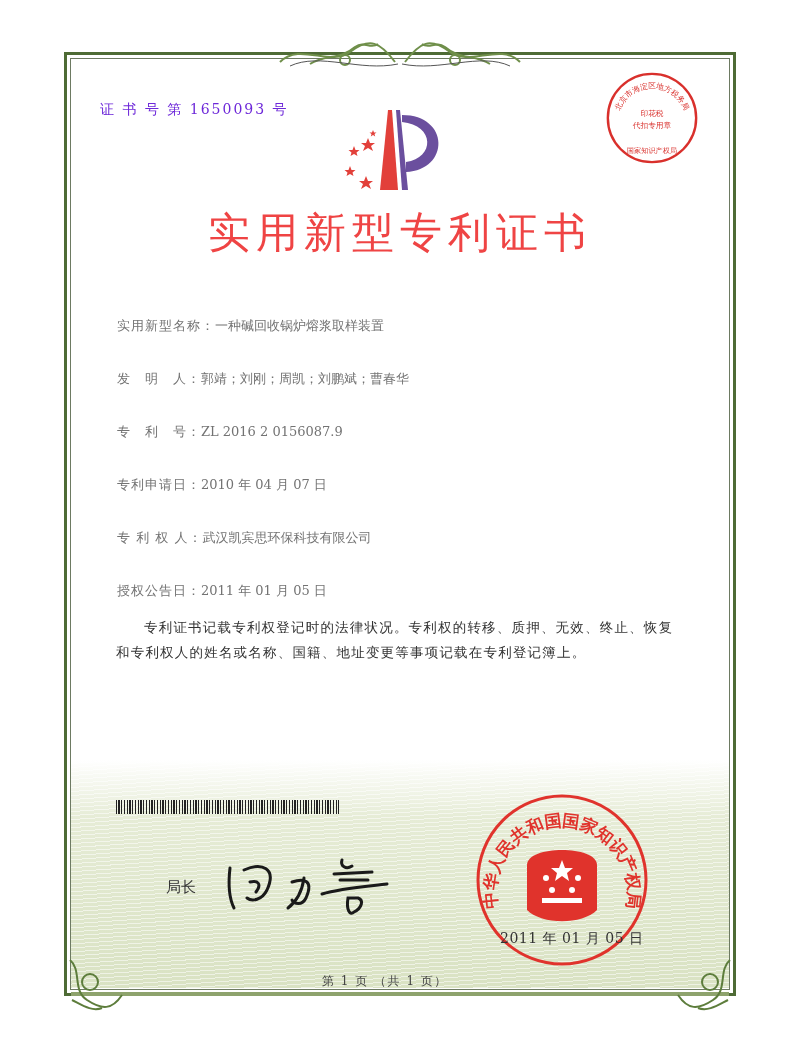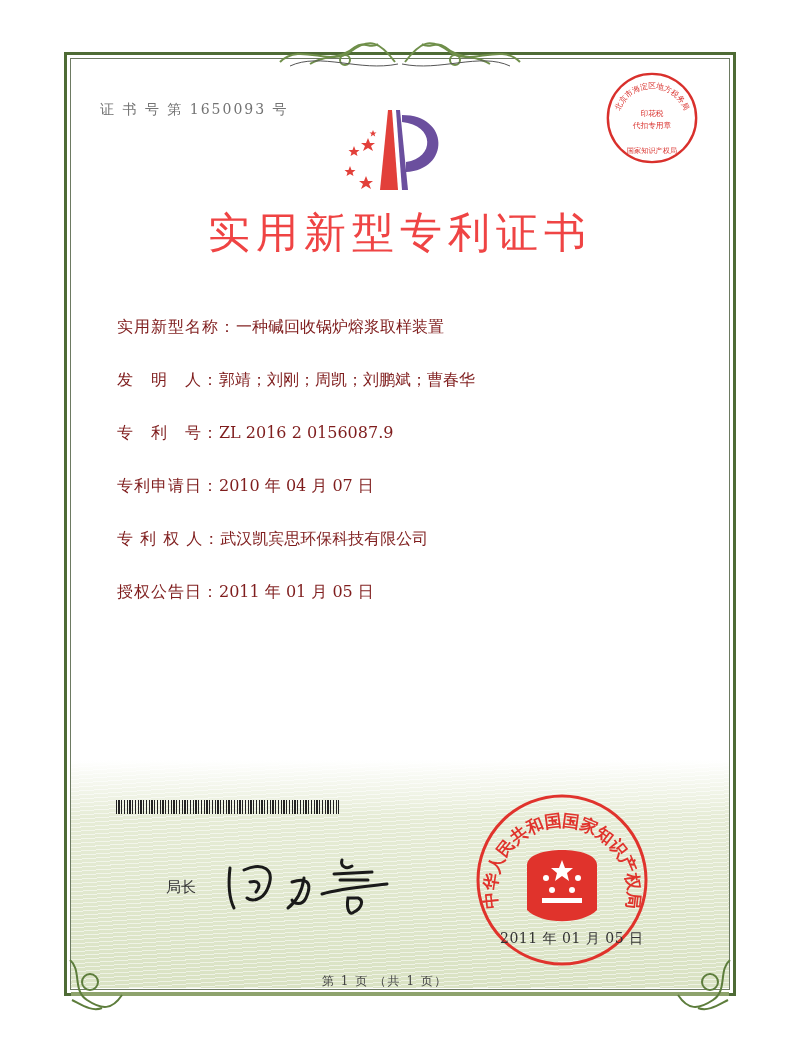--- a/index.html
+++ b/index.html
@@ -8,26 +8,26 @@
   .frame-outer { position:absolute; left:64px; top:52px; width:672px; height:944px;
                  border:3px solid #4e6b35; box-sizing:border-box; }
   .frame-inner { position:absolute; left:70px; top:58px; width:660px; height:932px;
                  border:1px solid #6d7a62; box-sizing:border-box; }
   .guilloche { position:absolute; left:71px; top:760px; width:658px; height:228px;
     background:
       repeating-linear-gradient(176deg, rgba(255,255,255,0) 0px, rgba(255,255,255,0) 3px, rgba(255,255,255,0.55) 3px, rgba(255,255,255,0.55) 4px),
       linear-gradient(180deg, rgba(232,238,220,0) 0%, #e6ecd6 25%, #d9e2c3 100%); }
   .bottom-bar { position:absolute; left:71px; top:992px; width:658px; height:4px; background:#8ea36d; }
   .ornament { position:absolute; }
-  .cert-no { position:absolute; left:100px; top:101px; font-size:14px; letter-spacing:2px; color:#737373; }
+  .cert-no { position:absolute; left:100px; top:101px; font-size:14px; letter-spacing:2px; color:#6d28d9; }
   .tax-seal { position:absolute; left:604px; top:70px; width:96px; height:96px; }
   .logo { position:absolute; left:340px; top:100px; width:120px; height:95px; }
   .title { position:absolute; left:0; width:800px; top:205px; text-align:center;
            font-size:42px; letter-spacing:6px; color:#ef4444; font-weight:normal; }
-  .field { position:absolute; left:117px; font-size:16px; color:#7f1d1d; white-space:nowrap; }
+  .field { position:absolute; left:117px; font-size:13px; color:#737373; white-space:nowrap; }
   .field .label { letter-spacing:1px; }
   .para { position:absolute; left:116px; width:570px; font-size:13.5px; line-height:25px; color:#333; letter-spacing:1.2px; }
   .para p { margin:0; text-indent:28px; }
   .barcode { position:absolute; left:116px; top:800px; width:223px; height:14px;
     background: repeating-linear-gradient(90deg, #222 0 1px, transparent 1px 2px, #222 2px 4px, transparent 4px 5px, #222 5px 6px, transparent 6px 8px, #222 8px 9px, transparent 9px 11px); }
   .director { position:absolute; left:166px; top:878px; font-family:"DejaVu Sans", "Liberation Sans", sans-serif; font-size:15px; color:#333; }
   .signature { position:absolute; left:222px; top:850px; width:170px; height:70px; }
   .state-seal { position:absolute; left:472px; top:790px; width:180px; height:180px; }
   .grant-date { position:absolute; left:500px; top:930px; font-size:14px; color:#333; letter-spacing:0.5px; }
   .page-no { position:absolute; left:322px; top:973px; font-size:12px; color:#444; letter-spacing:1.5px; }
@@ -113,20 +113,21 @@
   <span class="label">专利申请日：</span><span>2010 年 04 月 07 日</span>
 </div>
 <div class="field" style="top:529px;">
   <span class="label">专 利 权 人：</span><span>武汉凯宾思环保科技有限公司</span>
 </div>
 <div class="field" style="top:582px;">
   <span class="label">授权公告日：</span><span>2011 年 01 月 05 日</span>
 </div>
 
 <div class="para" style="top:615px;">
+  <p>专利证书记载专利权登记时的法律状况。专利权的转移、质押、无效、终止、恢复和专利权人的姓名或名称、国籍、地址变更等事项记载在专利登记簿上。</p>
 </div>
 
 <div class="barcode"></div>
 
 <div class="director">局长</div>
 <svg class="signature" viewBox="0 0 170 70">
   <g fill="none" stroke="#1a1a1a" stroke-width="3" stroke-linecap="round">
     <path d="M8 18 C6 35, 8 50, 12 58"></path>
     <path d="M22 20 C40 12, 55 18, 45 40 C40 50, 30 52, 25 48"></path>
     <path d="M28 32 C36 30, 40 34, 34 42"></path>

